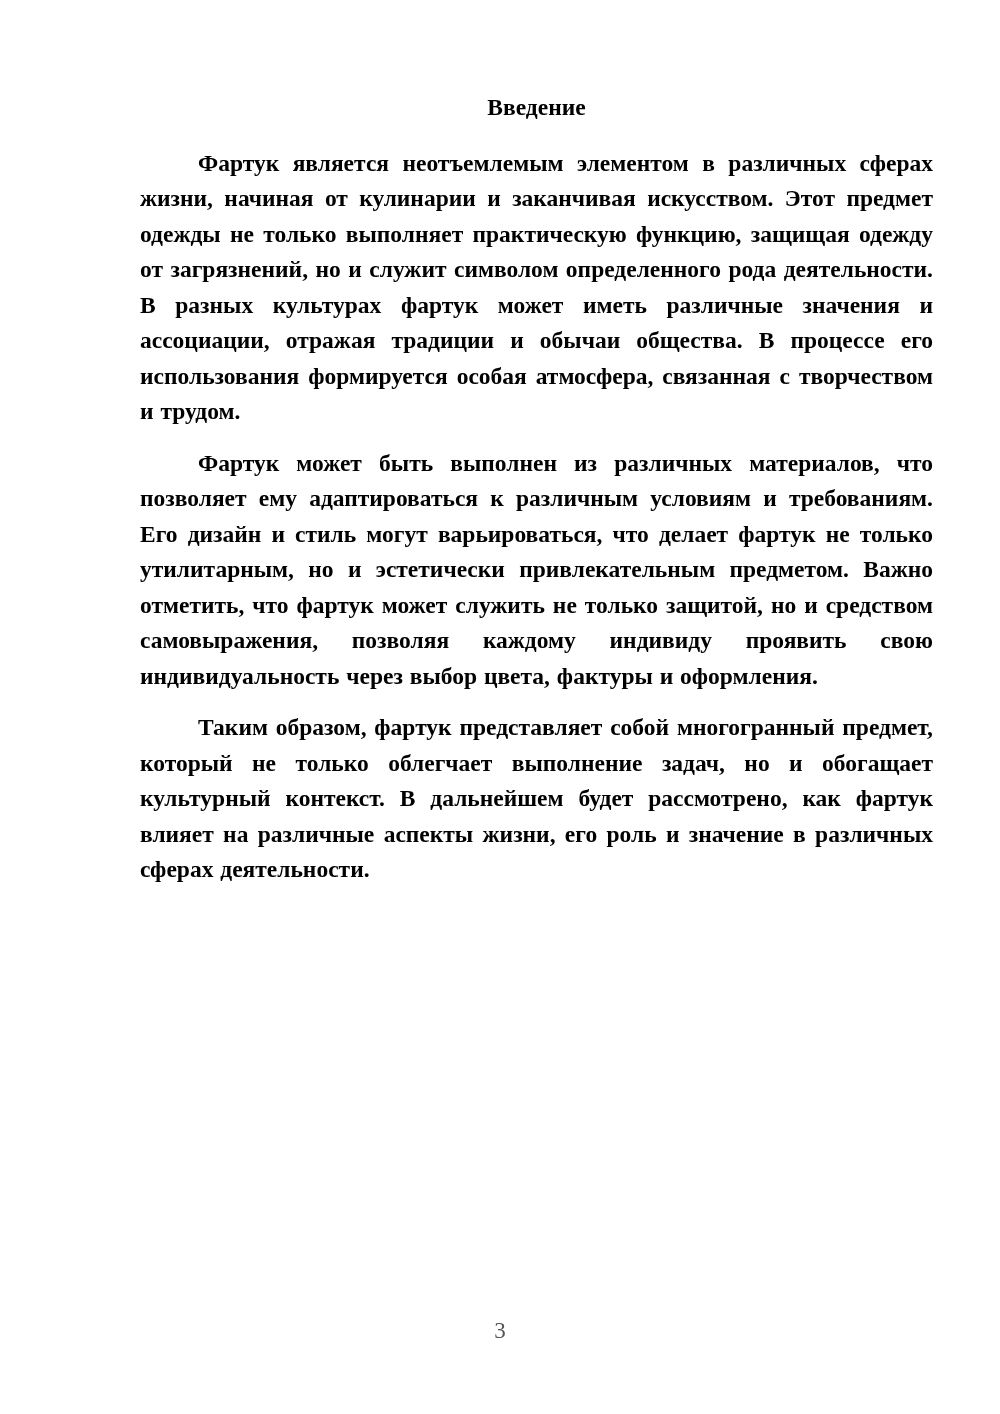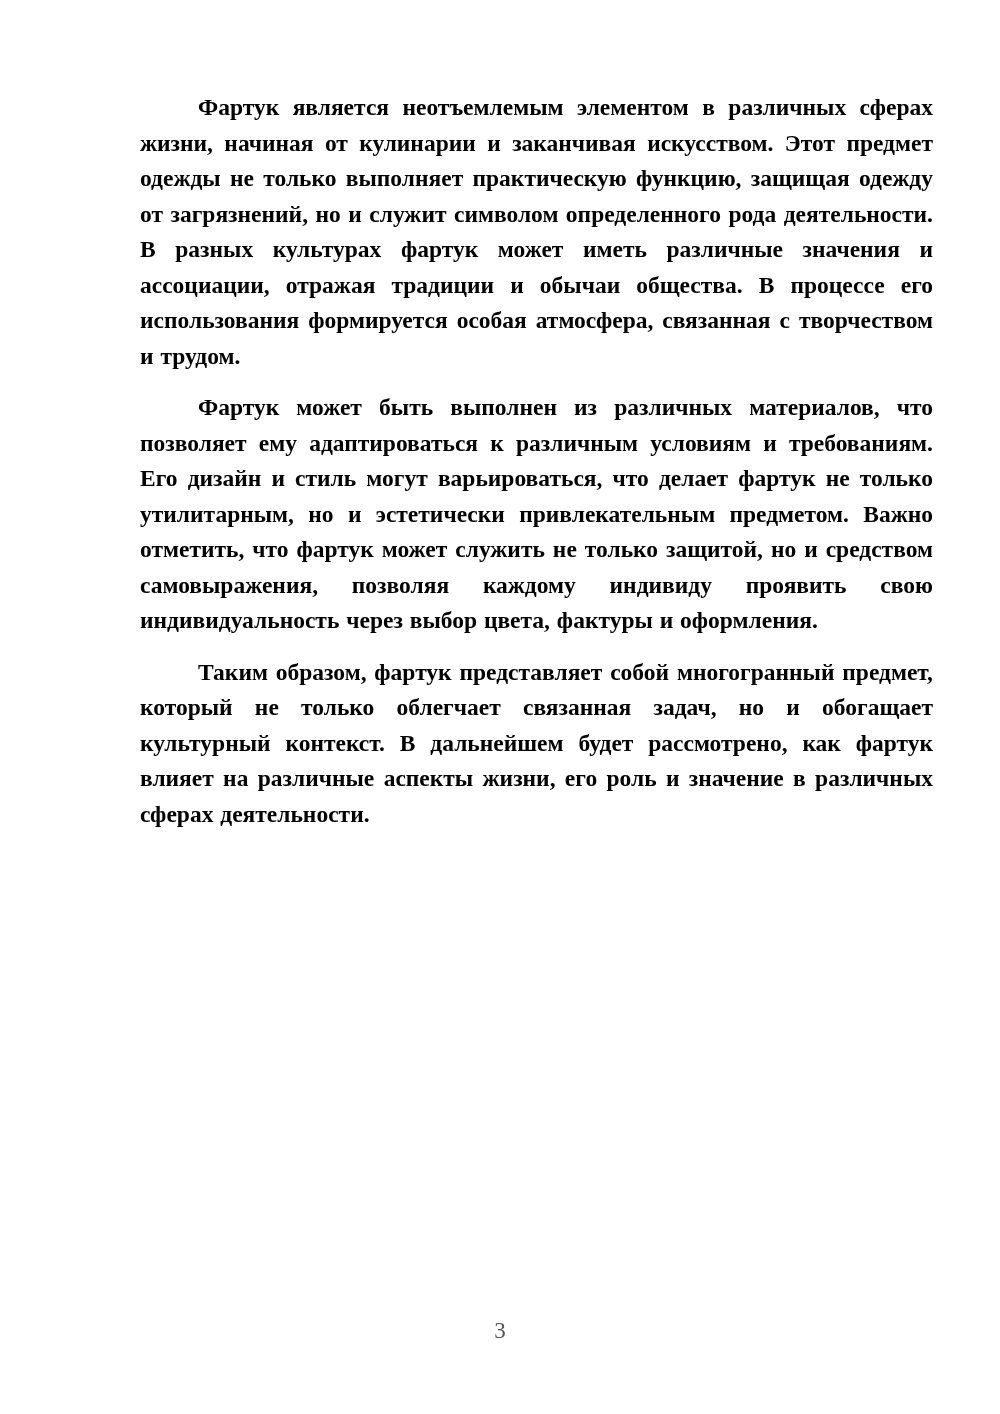--- a/index.html
+++ b/index.html
@@ -43,22 +43,23 @@
     font-size: 23px;
     color: #555555;
     font-family: "Liberation Serif", "DejaVu Serif", serif;
   }
 </style>
 </head>
 <body>
 
 <div class="page">
 
+  <h1 class="doc-title">Введение</h1>
 
   <p class="doc-paragraph">Фартук является неотъемлемым элементом в различных сферах жизни, начиная от кулинарии и заканчивая искусством. Этот предмет одежды не только выполняет практическую функцию, защищая одежду от загрязнений, но и служит символом определенного рода деятельности. В разных культурах фартук может иметь различные значения и ассоциации, отражая традиции и обычаи общества. В процессе его использования формируется особая атмосфера, связанная с творчеством и трудом.</p>
 
   <p class="doc-paragraph">Фартук может быть выполнен из различных материалов, что позволяет ему адаптироваться к различным условиям и требованиям. Его дизайн и стиль могут варьироваться, что делает фартук не только утилитарным, но и эстетически привлекательным предметом. Важно отметить, что фартук может служить не только защитой, но и средством самовыражения, позволяя каждому индивиду проявить свою индивидуальность через выбор цвета, фактуры и оформления.</p>
 
-  <p class="doc-paragraph">Таким образом, фартук представляет собой многогранный предмет, который не только облегчает связанная задач, но и обогащает культурный контекст. В дальнейшем будет рассмотрено, как фартук влияет на различные аспекты жизни, его роль и значение в различных сферах деятельности.</p>
+  <p class="doc-paragraph">Таким образом, фартук представляет собой многогранный предмет, который не только облегчает выполнение задач, но и обогащает культурный контекст. В дальнейшем будет рассмотрено, как фартук влияет на различные аспекты жизни, его роль и значение в различных сферах деятельности.</p>
 
   <div class="page-number">3</div>
 
 </div>
 
 </body></html>

